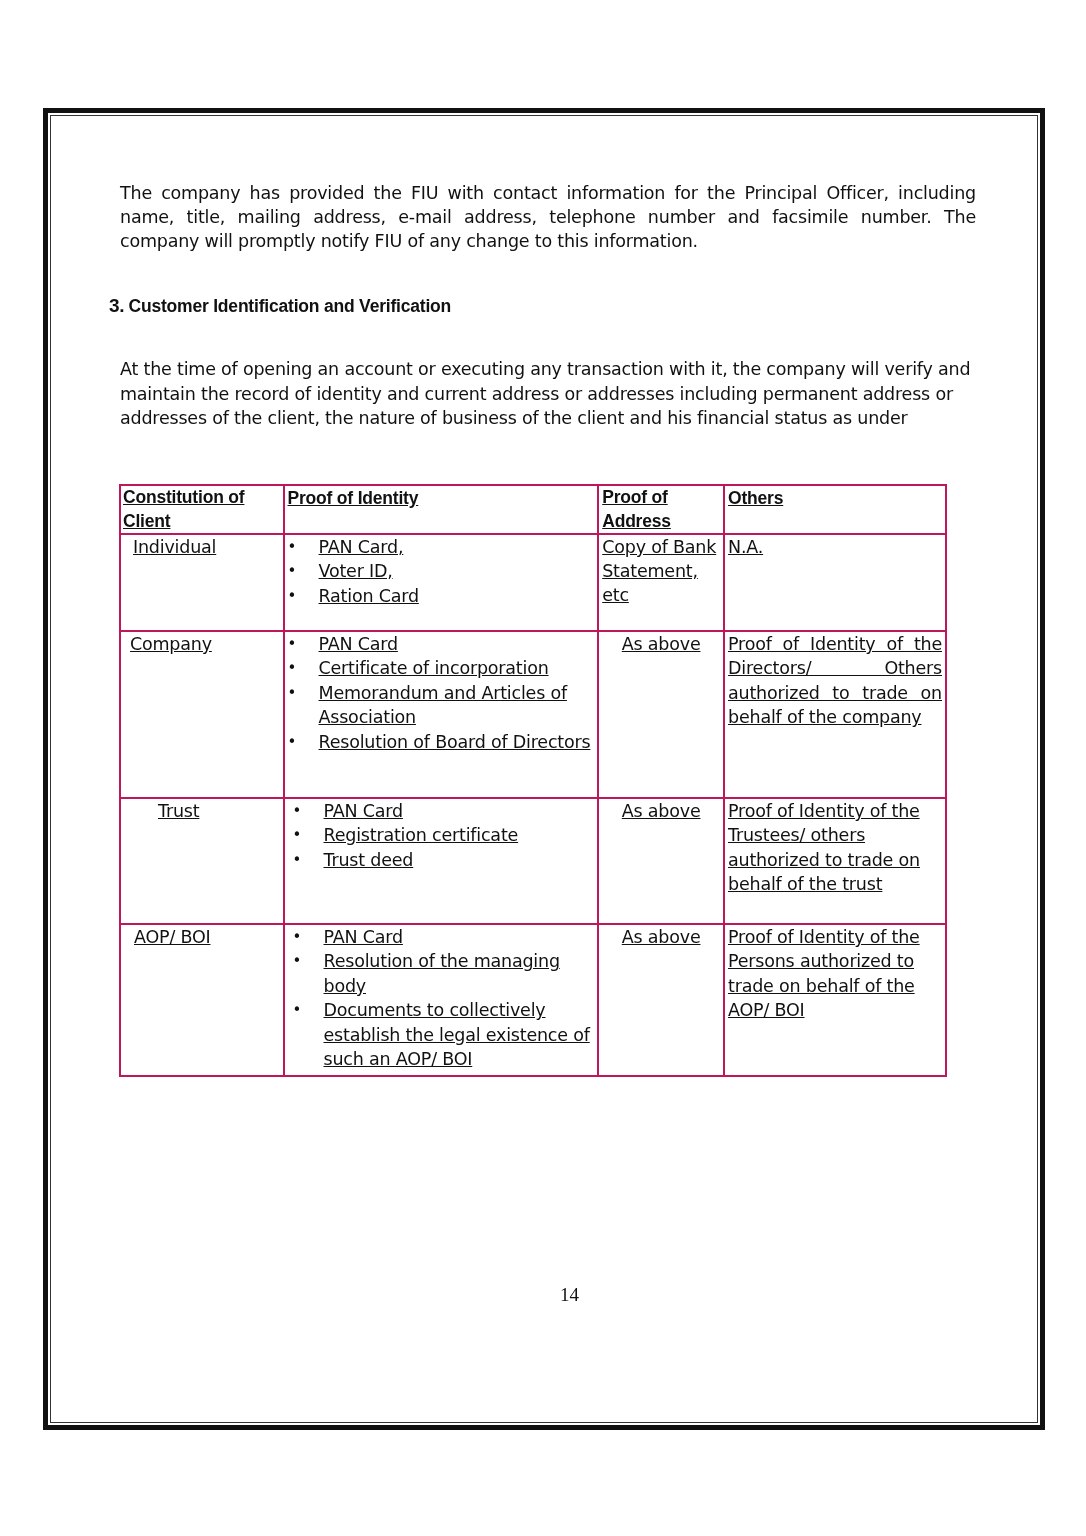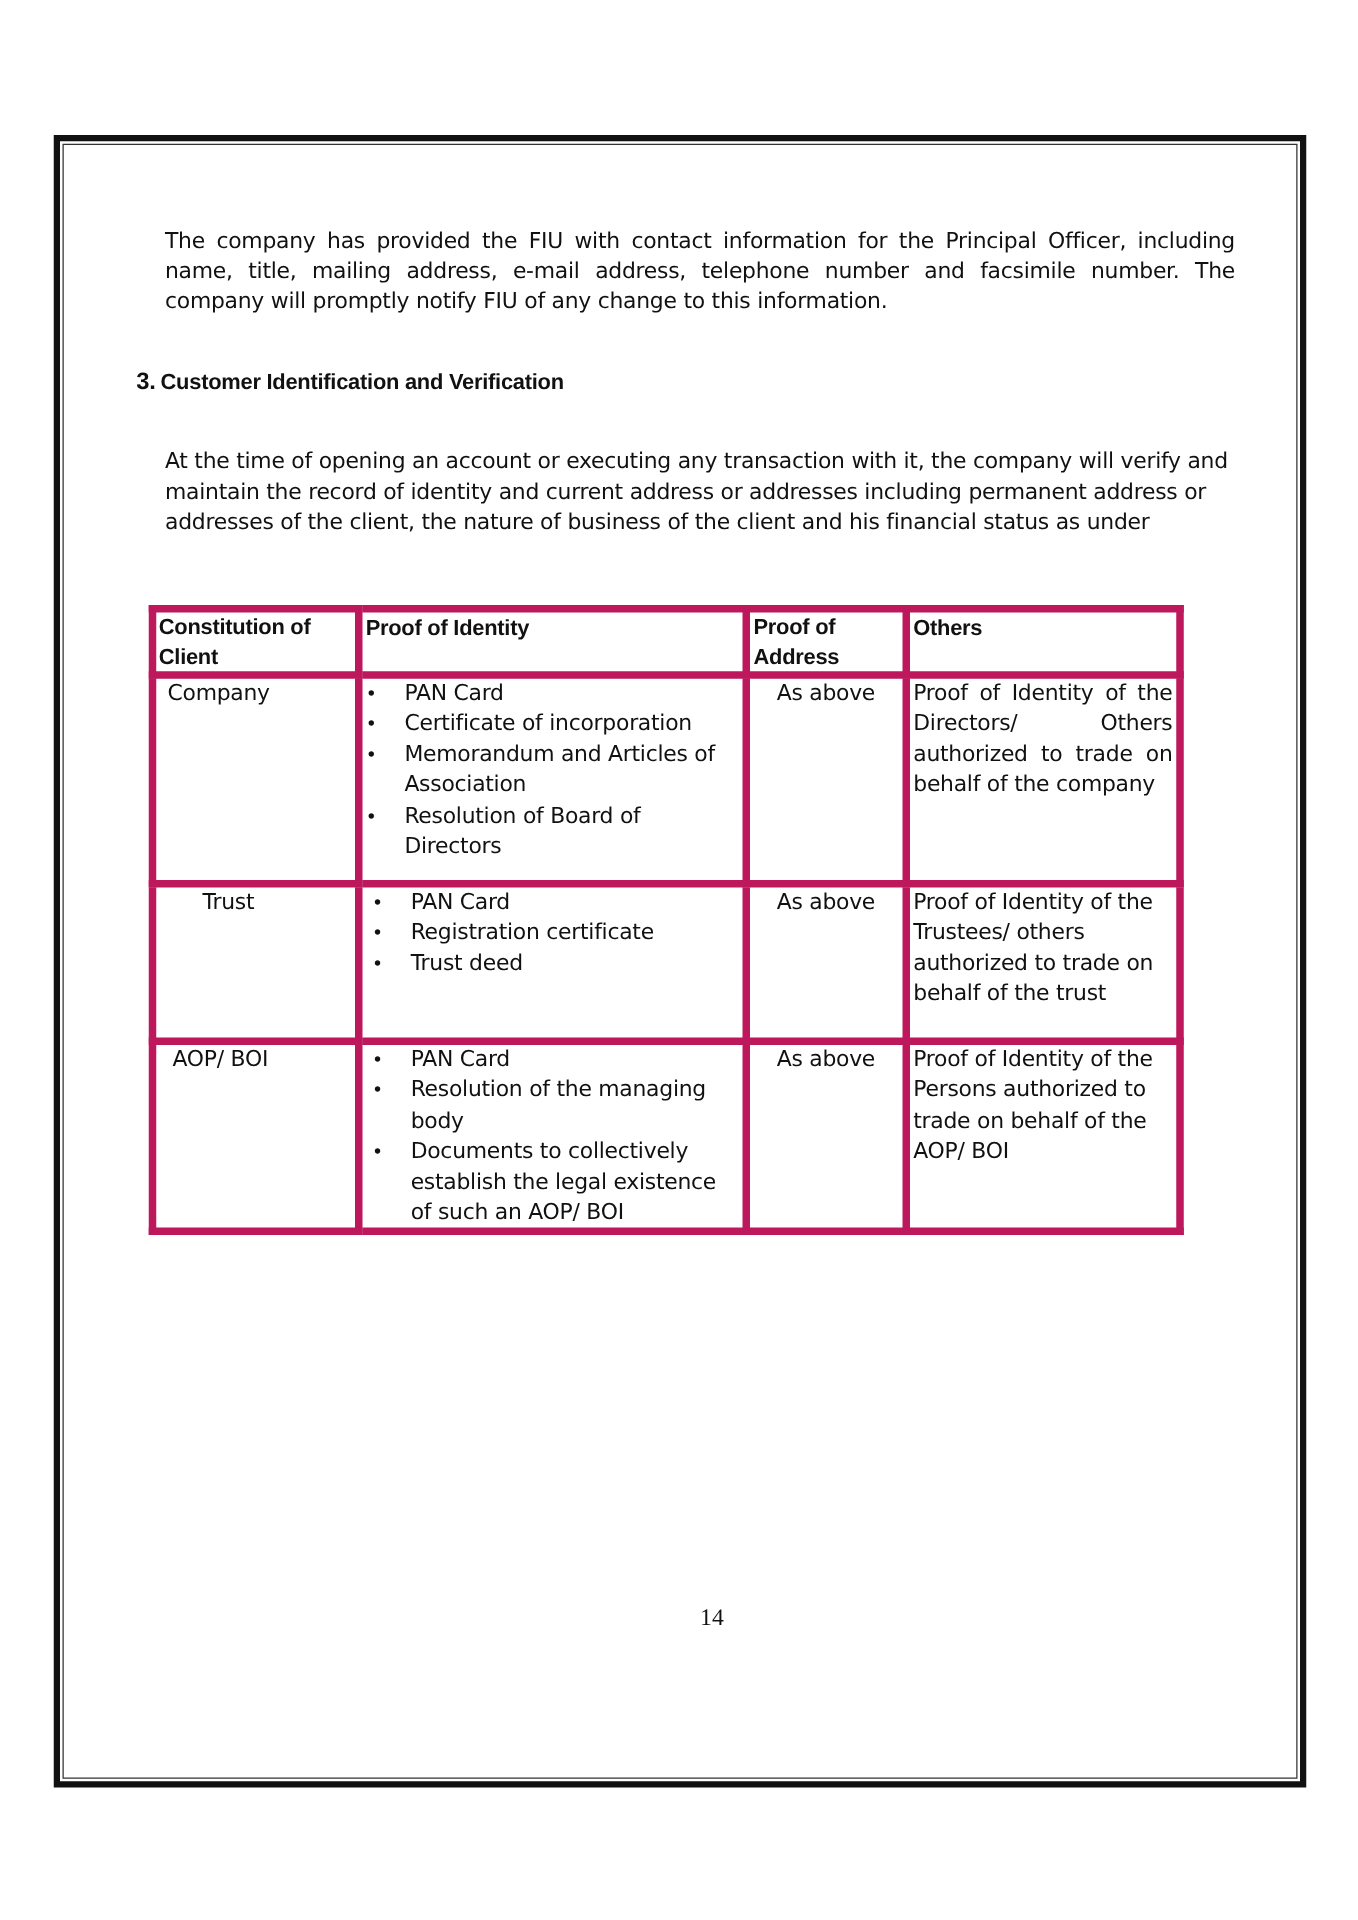--- a/index.html
+++ b/index.html
@@ -2,31 +2,31 @@
 <html><head>
 <meta charset="utf-8">
 <style>
   html, body { margin:0; padding:0; background:#ffffff; }
   body { width:1086px; height:1536px; position:relative; overflow:hidden;
          font-family:"DejaVu Sans", sans-serif; color:#111; }
   .frame-outer { position:absolute; left:43px; top:108px; width:1002px; height:1322px;
          border:5px solid #111; box-sizing:border-box; }
   .frame-inner { position:absolute; left:50px; top:115px; width:988px; height:1308px;
          border:1.5px solid #333; box-sizing:border-box; }
-  .para { position:absolute; left:132px; width:856px; font-size:17.5px; line-height:24px;
+  .para { position:absolute; left:120px; width:856px; font-size:17.5px; line-height:24px;
           letter-spacing:-0.2px; }
   .justify { text-align:justify; text-align-last:left; }
   .p1 { top:181px; }
   .heading { position:absolute; left:97px; top:295px; font-family:"Liberation Sans", sans-serif;
              font-weight:bold; font-size:17.5px; letter-spacing:-0.2px;margin-left:12px; }
   .heading .num { font-size:19px; margin-right:4px; }
   .p2 { top:357px; width:860px; font-size:17.5px; line-height:24.5px; }
   table.kyc { position:absolute; left:119px; top:484px; width:828px; border-collapse:collapse;
               font-size:17.5px; line-height:24.4px; letter-spacing:-0.2px; }
-  table.kyc td, table.kyc th { border:6px solid #be185d; vertical-align:top; padding:0 3px; }
+  table.kyc td, table.kyc th { border:2px solid #be185d; vertical-align:top; padding:0 3px;text-decoration:underline; }
   table.kyc th { font-family:"Liberation Sans", sans-serif; font-weight:bold; font-size:17.5px; text-align:left; }
   .c1 { width:157px; } .c2 { width:308px; } .c3 { width:118px; } .c4 { width:215px; }
   .center { text-align:center; }
   ul.bul { margin:0; padding:0; list-style:none; }
   ul.bul li { position:relative; padding-left:31px; }
   ul.bul li::before { content:"\2022"; position:absolute; left:0; top:0; font-size:15px; }
   ul.bul.indent li { padding-left:36px; }
   ul.bul.indent li::before { left:5px; }
   .others-j { text-align:justify; text-align-last:left; }
   .pageno { position:absolute; left:560px; top:1284px; font-family:"Liberation Serif", serif; font-size:19px; }
@@ -47,20 +47,32 @@
 
 <table class="kyc">
   <tbody>
       <tr>
     <th class="c1" style="padding-left:2px;line-height:23.5px"><span>Constitution of Client</span></th>
     <th class="c2 center"><span>Proof of Identity</span></th>
     <th class="c3" style="line-height:23.5px"><span>Proof of Address</span></th>
     <th class="c4 center"><span>Others</span></th>
   </tr>
 
+  <tr style="height:97px">
+    <td style="padding-left:12px">Individual</td>
+    <td>
+      <ul class="bul">
+        <li>PAN Card,</li>
+        <li>Voter ID,</li>
+        <li>Ration Card</li>
+      </ul>
+    </td>
+    <td style="line-height:24.2px">Copy of Bank Statement, etc</td>
+    <td>N.A.</td>
+  </tr>
 
   <tr style="height:167px">
     <td style="padding-left:9px">Company</td>
     <td>
       <ul class="bul">
         <li>PAN Card</li>
         <li>Certificate of incorporation</li>
         <li>Memorandum and Articles of Association</li>
         <li>Resolution of Board of Directors</li>
       </ul>

